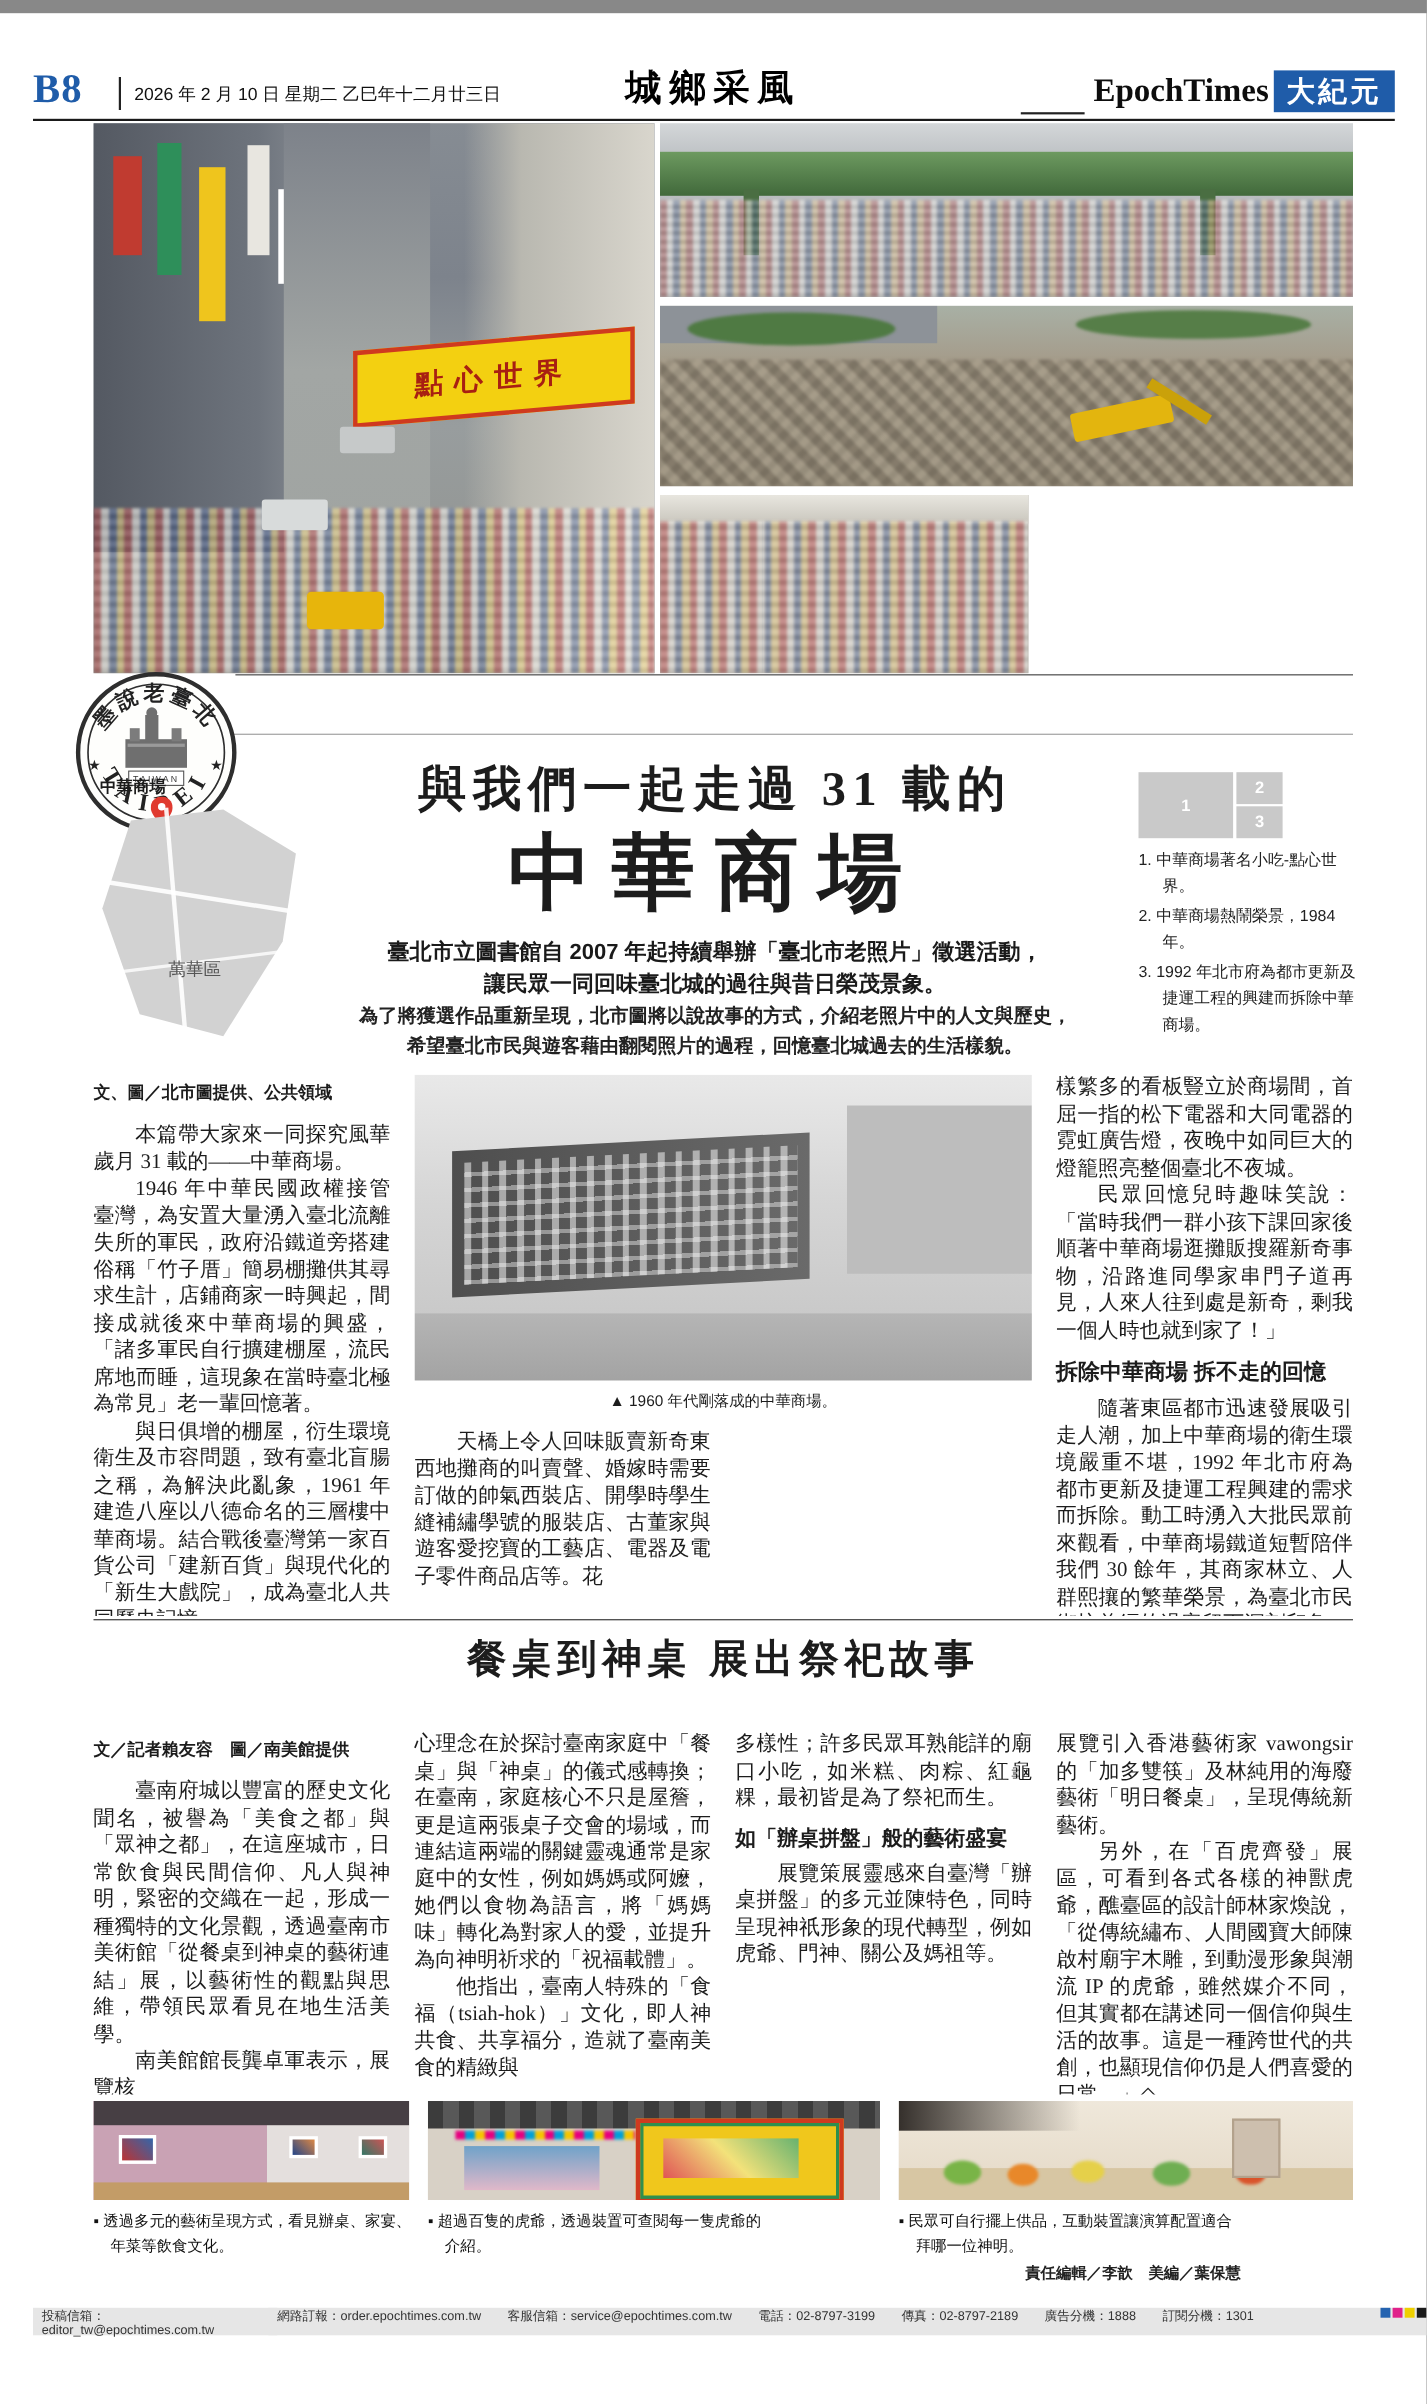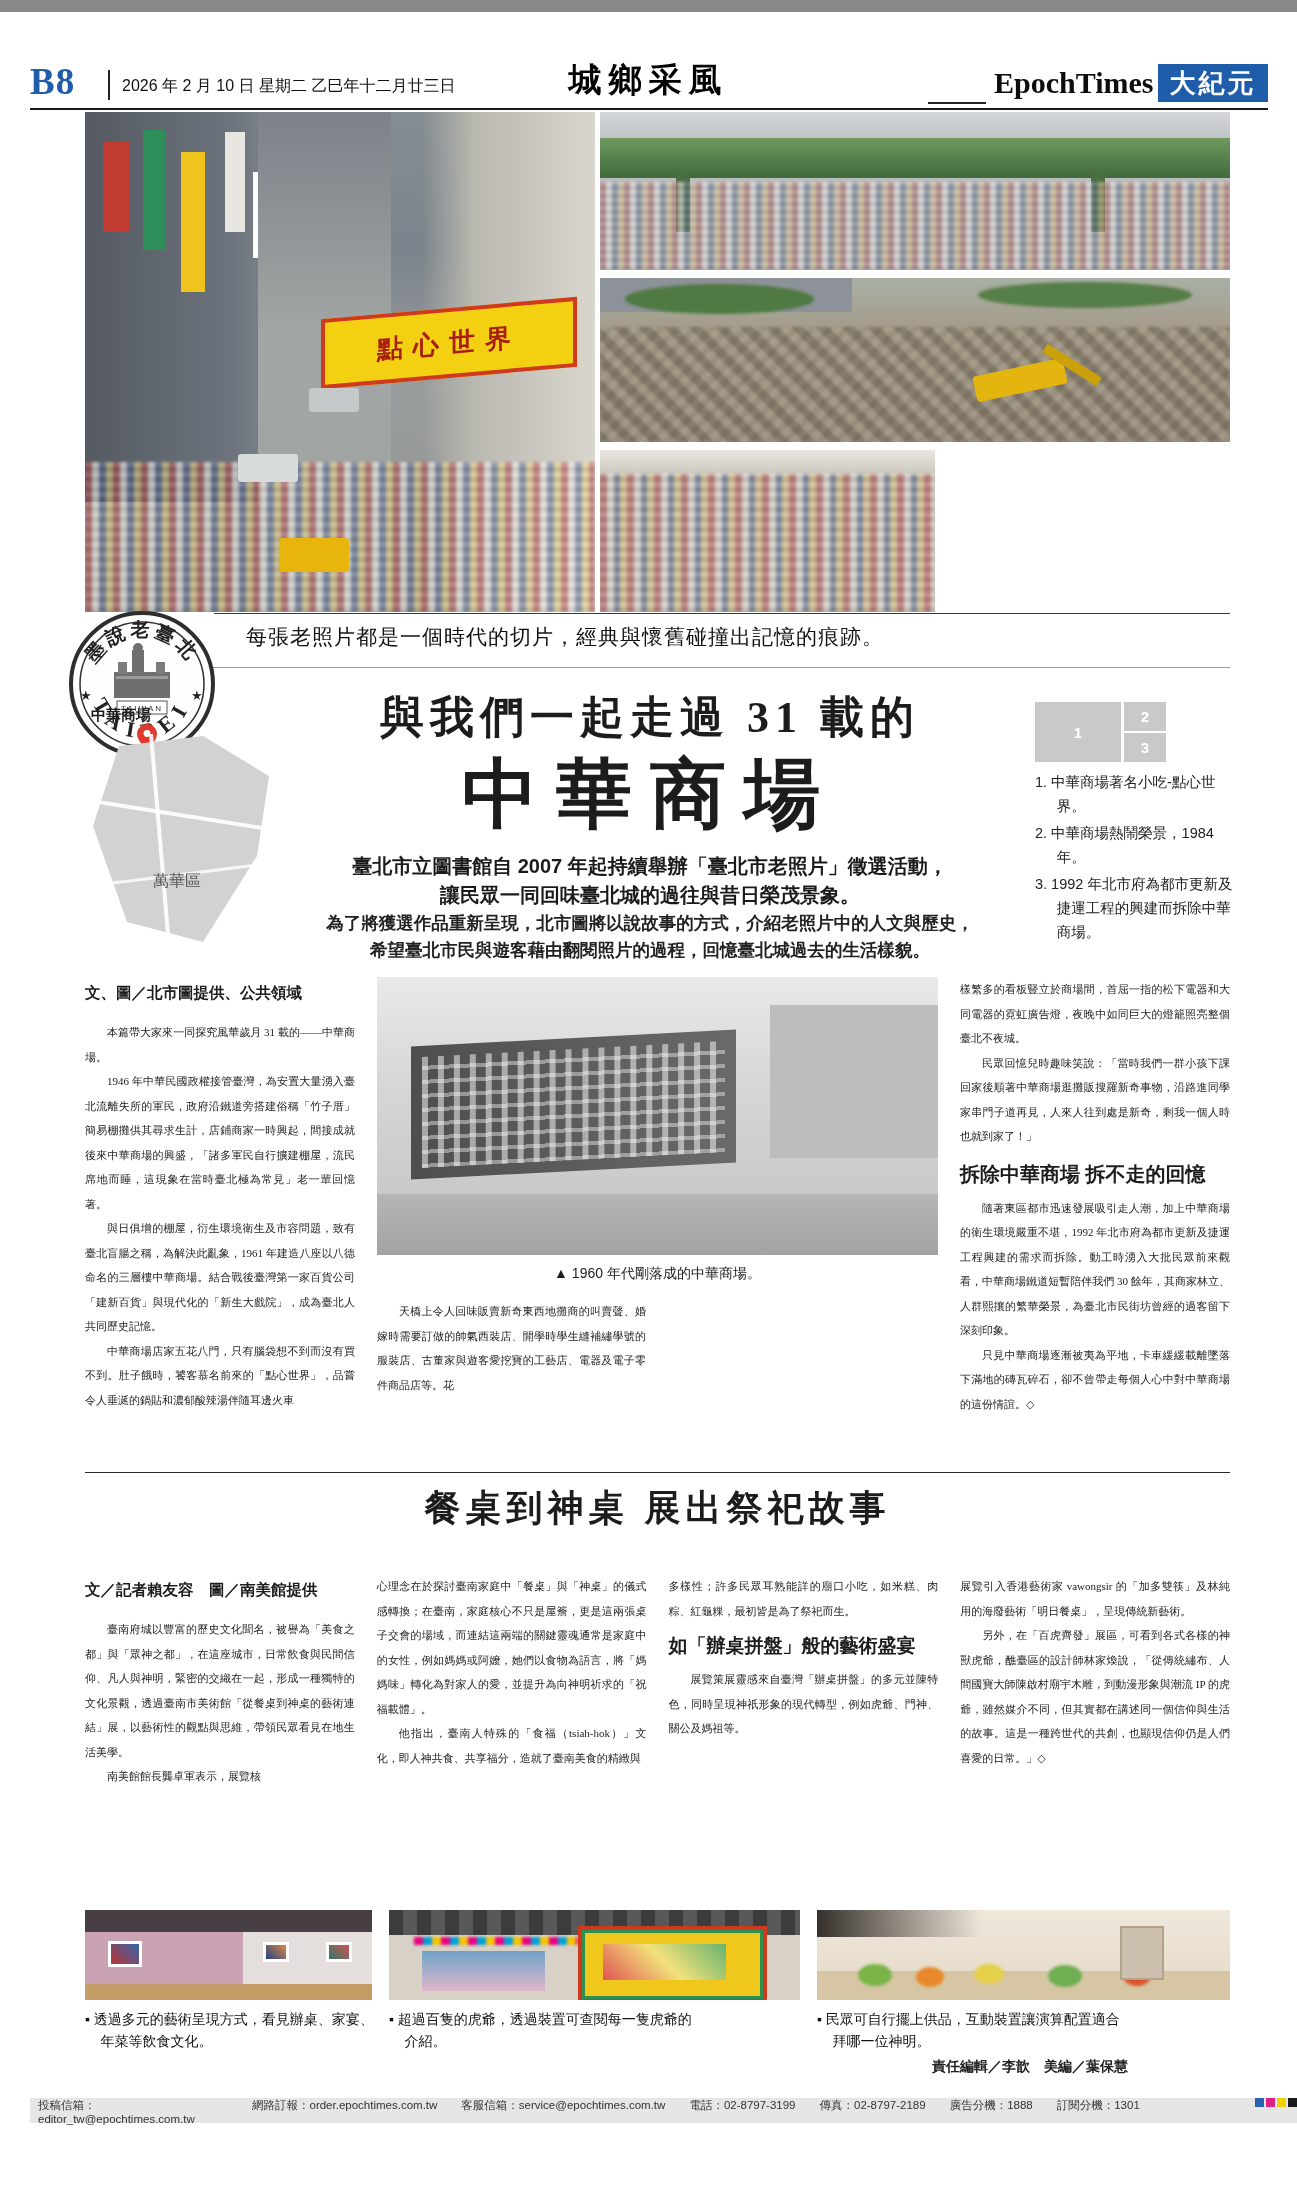--- a/index.html
+++ b/index.html
@@ -37,21 +37,21 @@
   .map-label{position:absolute;left:6px;top:2px;font-size:15px;font-weight:bold;}
   .map-pin{position:absolute;left:52px;top:20px;}
   
   .key-box{position:absolute;background:#c9c9c9;display:flex;align-items:center;justify-content:center;color:#fff;font-weight:bold;font-size:15px;}
   .photo-notes{left:1035px;top:758px;width:200px;font-size:14.5px;line-height:24px;color:#222;}
   .photo-notes div{padding-left:1.5em;text-indent:-1.5em;margin-bottom:3px;}
   
   .cols{position:absolute;display:flex;gap:22px;overflow:hidden;}
   .col{width:270px;}
   .byline{font-size:15.5px;font-weight:bold;margin:6px 0 16px 0;font-family:"Liberation Sans","DejaVu Sans",sans-serif;}
-  .bt{font-size:11px;line-height:24.5px;text-align:justify;margin:0;}
+  .bt{font-size:19px;line-height:24.5px;text-align:justify;margin:0;}
   .ind{text-indent:2em;}
   .subhead{font-family:"Liberation Sans","DejaVu Sans",sans-serif;font-size:20px;font-weight:bold;margin:12px 0 8px 0;}
   .subhead2{font-family:"Liberation Sans","DejaVu Sans",sans-serif;font-size:19px;font-weight:bold;margin:10px 0 8px 0;}
   .bw-caption{font-family:"Liberation Sans","DejaVu Sans",sans-serif;font-size:14px;text-align:center;margin:10px 0 16px 0;}
   .midwrap{width:561px;}
   .midcols{display:flex;gap:22px;}
   .midcol{width:269px;}
   .art-rule{left:85px;top:1460px;width:1145px;height:1px;background:#2a2a2a;}
   .a2-title{left:85px;top:1472px;width:1145px;text-align:center;font-size:36px;font-weight:bold;letter-spacing:5px;font-family:"Liberation Sans","DejaVu Sans",sans-serif;}
   
@@ -115,21 +115,20 @@
     <div style="position:absolute;right:26%;bottom:30%;width:92px;height:26px;background:#e3b50e;transform:rotate(-12deg);border-radius:3px;"></div>
     <div style="position:absolute;right:20%;bottom:44%;width:64px;height:10px;background:#caa10a;transform:rotate(32deg);"></div>
   </div>
 
   <div class="photo" style="left:600px;top:438px;width:335px;height:162px;background:#b8b3ab;">
     <div style="position:absolute;left:0;top:0;width:100%;height:26px;background:linear-gradient(180deg,#e8e6df,#c9c6bd);"></div>
     <div class="speckle" style="left:0;bottom:0;width:100%;height:85%;background:repeating-linear-gradient(90deg,rgba(195,80,80,.45) 0 7px,rgba(238,235,228,.5) 7px 14px,rgba(75,100,150,.4) 14px 20px,rgba(240,210,130,.45) 20px 27px),repeating-linear-gradient(0deg,rgba(65,65,65,.3) 0 5px,rgba(228,228,228,.3) 5px 10px);"></div>
   </div>
 
   <div class="abs capbar-line-top"></div>
-  <div class="abs capbar-text">每張老照片都是一個時代的切片，經典與懷舊碰撞出記憶的痕跡。</div>
   <div class="abs capbar-line-bot"></div>
 
   <div class="abs stamp">
     <svg width="152" height="152" viewBox="0 0 152 152">
       <circle cx="76" cy="76" r="71" fill="#fefefc" stroke="#2e2e2e" stroke-width="4"></circle>
       <circle cx="76" cy="76" r="62" fill="none" stroke="#2e2e2e" stroke-width="1.5"></circle>
       <defs>
         <path id="arcTop" d="M 22 82 A 54 54 0 0 1 130 82" fill="none"></path>
         <path id="arcBot" d="M 24 78 A 52 52 0 0 0 128 78" fill="none"></path>
       </defs>

